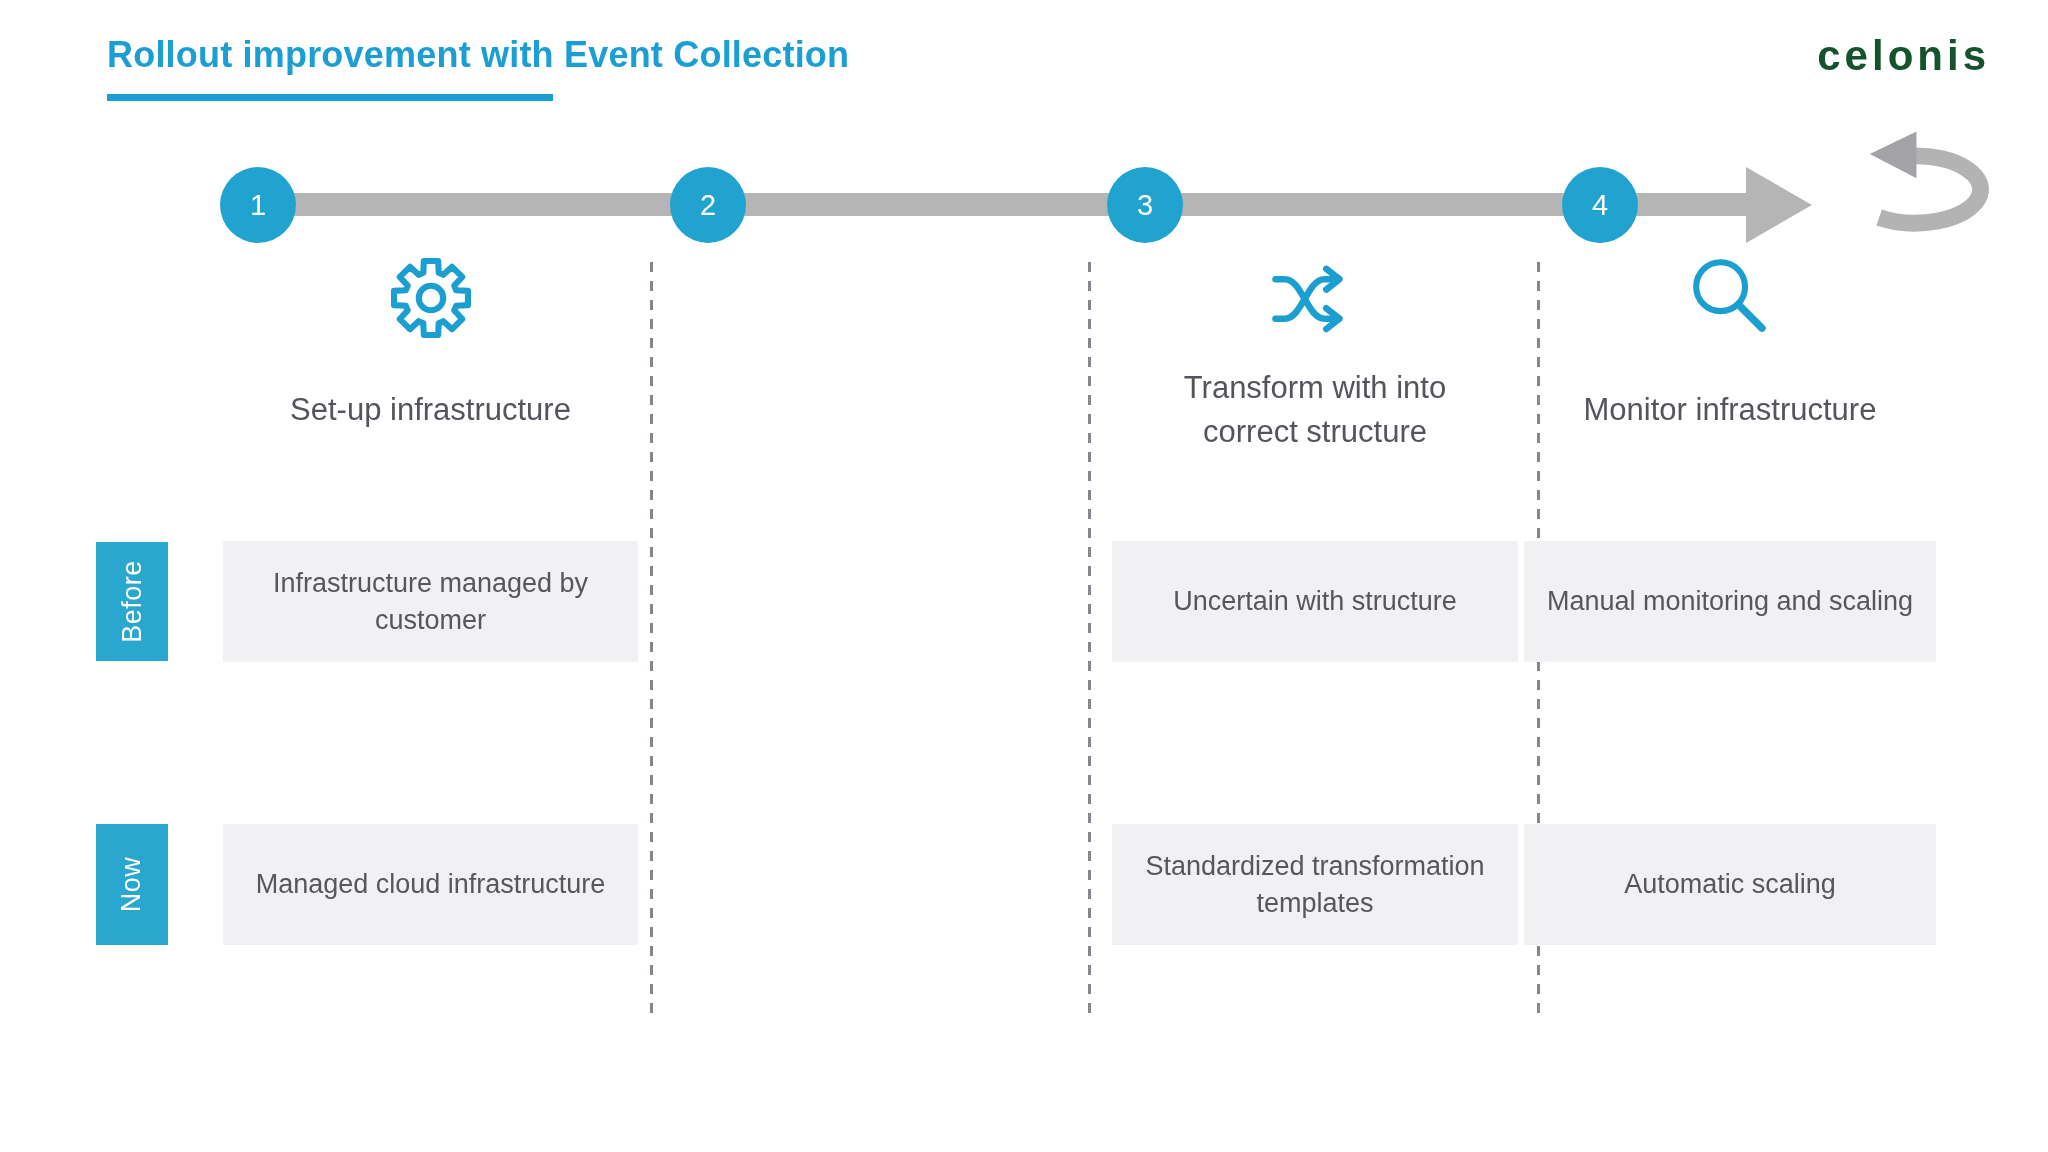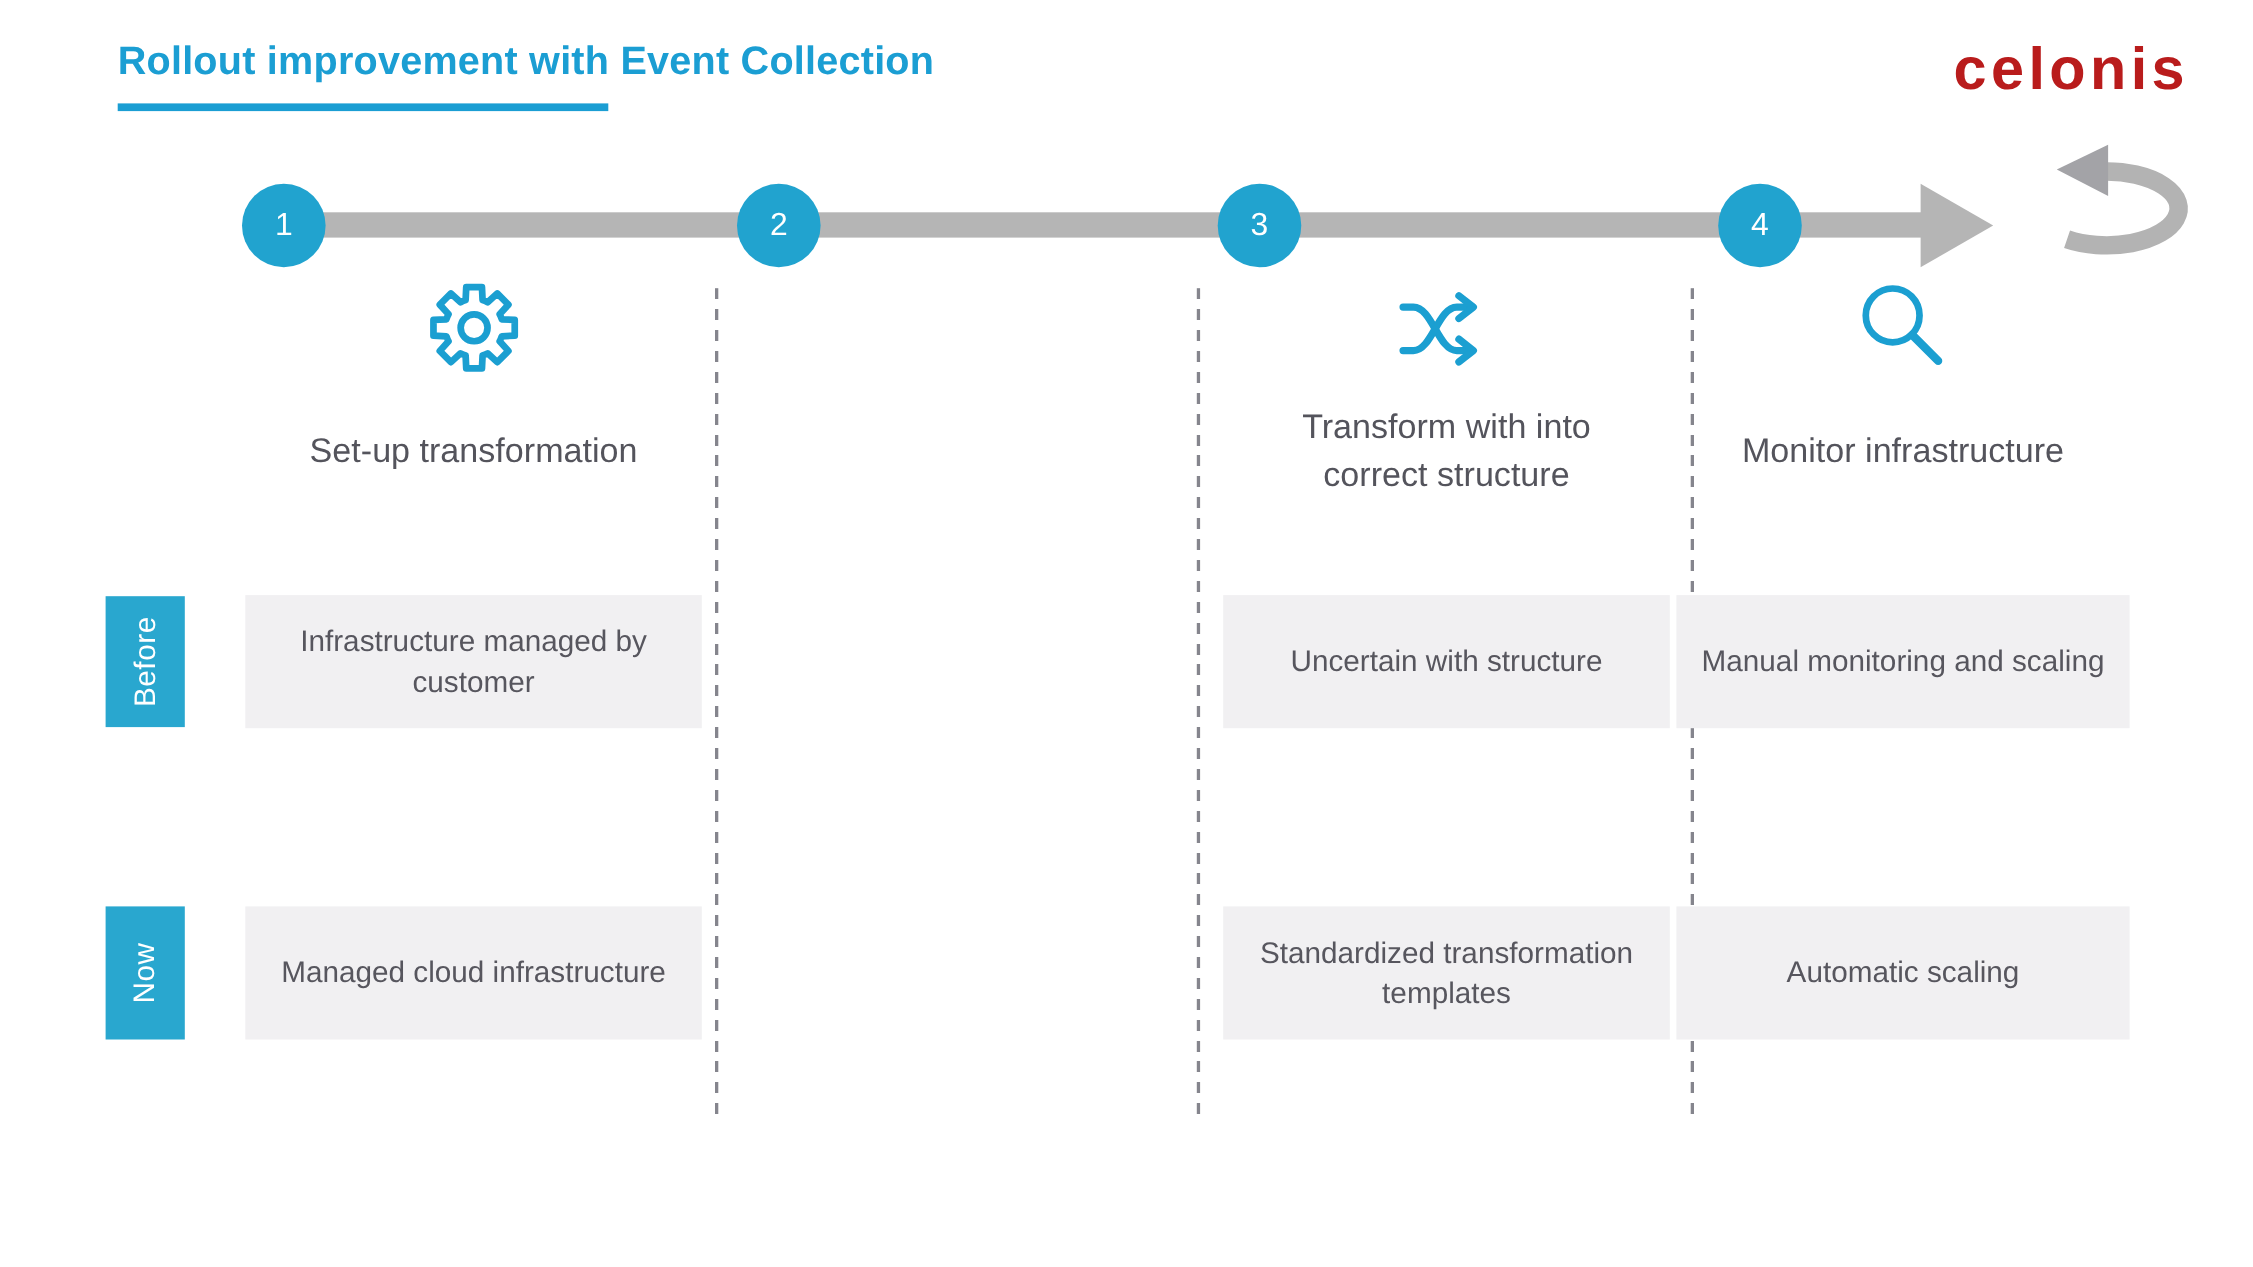--- a/index.html
+++ b/index.html
@@ -3,21 +3,21 @@
 <meta charset="utf-8">
 <style>
   html,body{margin:0;padding:0;background:#ffffff;}
   .slide{
     position:relative;width:2048px;height:1152px;background:#ffffff;
     font-family:"Liberation Sans",sans-serif;overflow:hidden;text-decoration:underline;
   }
   
   .page-title{position:absolute;left:107px;top:34px;font-size:36px;font-weight:700;color:#1B9ED3;letter-spacing:0.2px;}
   .title-underline{position:absolute;left:107px;top:94px;width:446px;height:7px;background:#1B9ED3;}
-  .logo{position:absolute;right:58px;top:32px;font-size:54px;font-weight:700;color:#b91c1c;letter-spacing:4px;}
+  .logo{position:absolute;right:58px;top:32px;font-size:42px;font-weight:700;color:#14532d;letter-spacing:4px;}
   
   .timeline-bar{position:absolute;left:258px;top:193px;width:1490px;height:23px;background:#B5B5B5;}
   .timeline-arrowhead{position:absolute;left:1746px;top:167px;width:0;height:0;
     border-top:38px solid transparent;border-bottom:38px solid transparent;border-left:66px solid #B5B5B5;}
   .step-circle{position:absolute;top:167px;width:76px;height:76px;border-radius:50%;background:#21A3CF;
     color:#fff;display:flex;align-items:center;justify-content:center;font-size:29px;}
   .s1{left:220px}.s2{left:670px}.s3{left:1107px}.s4{left:1562px}
   .loop-wrap{position:absolute;left:1862px;top:126px;}
   
   .separator{position:absolute;top:262px;height:753px;width:3px;
@@ -85,21 +85,21 @@
     </div>
 
   <div class="column c1">
     <div class="icon-wrap">
       <svg class="icon" viewBox="0 0 100 100">
         <path class="stroke" stroke-width="6.5" d="M76.8,41.8 L89.3,42.4 L89.3,57.6 L76.8,58.2 A28,28 0 0 1 74.7,63.1 L83.2,72.4 L72.4,83.2 L63.1,74.7 A28,28 0 0 1 58.2,76.8 L57.6,89.3 L42.4,89.3 L41.8,76.8 A28,28 0 0 1 36.9,74.7 L27.6,83.2 L16.8,72.4 L25.3,63.1 A28,28 0 0 1 23.2,58.2 L10.7,57.6 L10.7,42.4 L23.2,41.8 A28,28 0 0 1 25.3,36.9 L16.8,27.6 L27.6,16.8 L36.9,25.3 A28,28 0 0 1 41.8,23.2 L42.4,10.7 L57.6,10.7 L58.2,23.2 A28,28 0 0 1 63.1,25.3 L72.4,16.8 L83.2,27.6 L74.7,36.9 A28,28 0 0 1 76.8,41.8 Z"></path>
         <circle class="stroke" stroke-width="6.5" cx="50" cy="50" r="13"></circle>
       </svg>
     </div>
     <div class="col-title">
-        <span>Set-up transformation</span>
+        <span>Set-up infrastructure</span>
       </div>
     <div class="cell before">
         <span>Infrastructure managed by customer</span>
       </div>
     <div class="cell now">
         <span>Managed cloud infrastructure</span>
       </div>
   </div>
 
 

